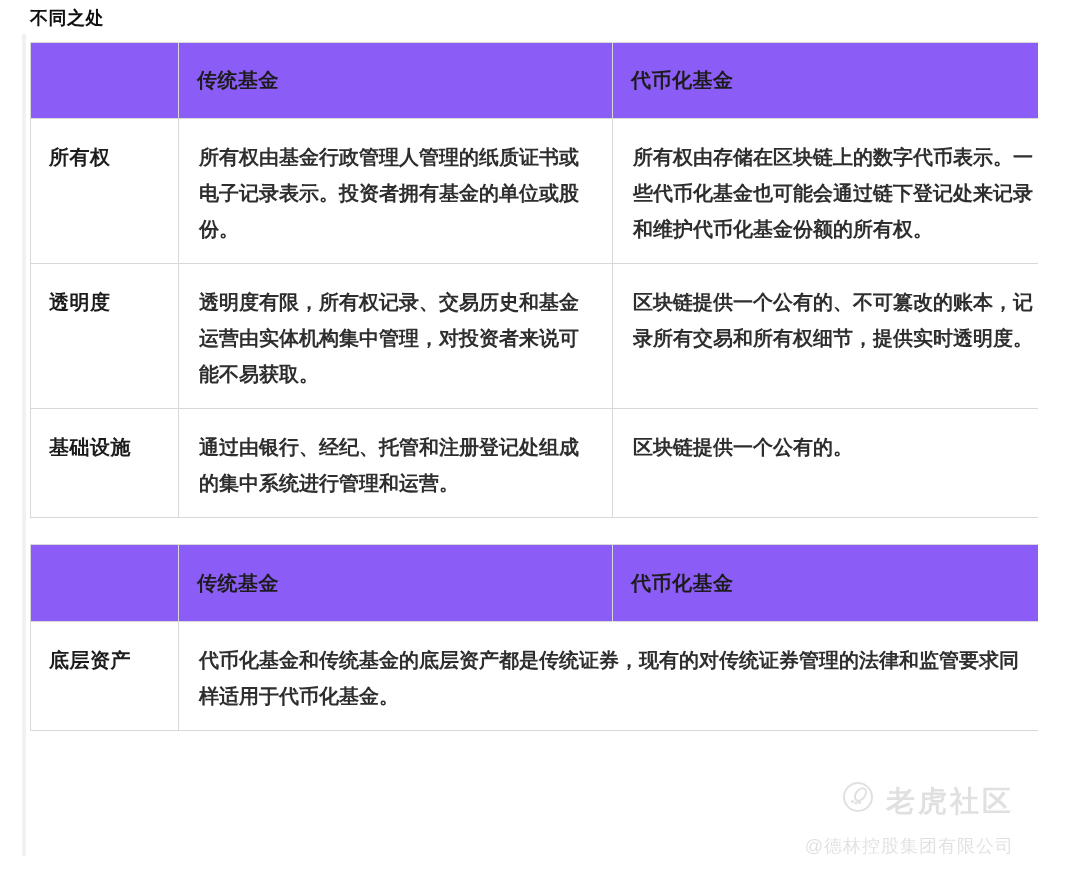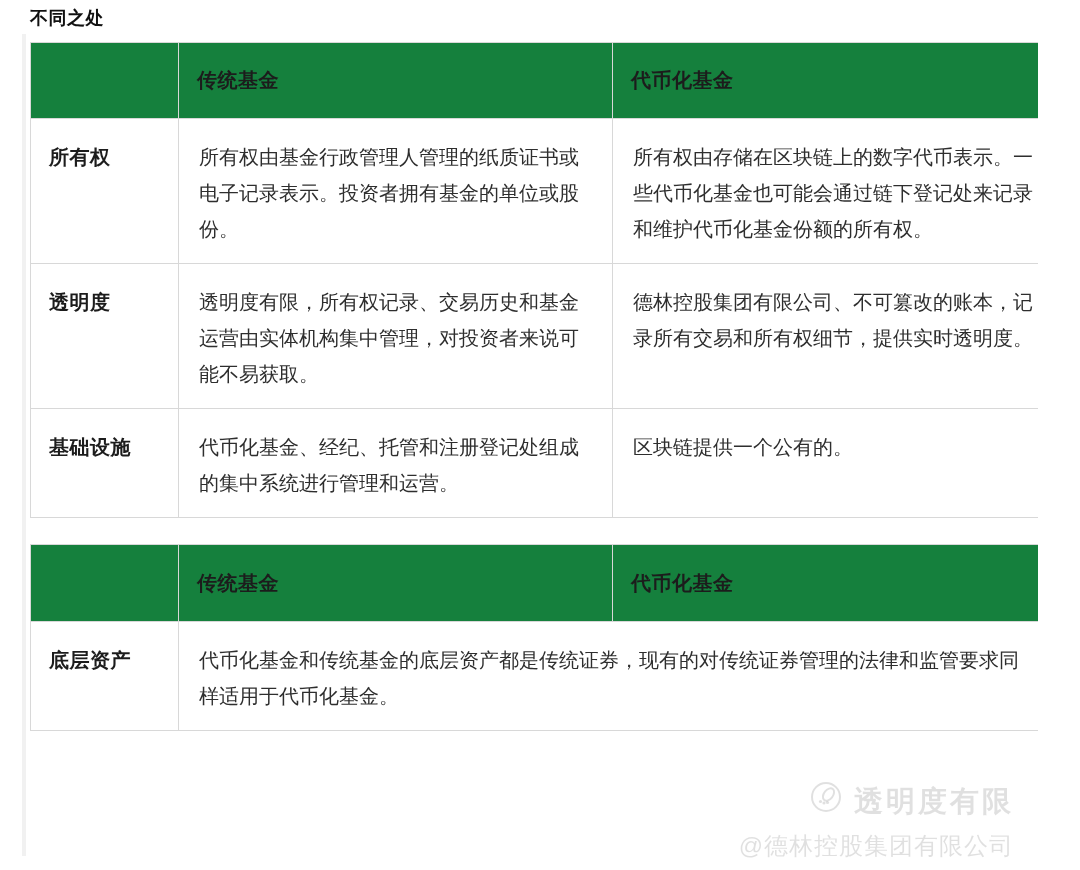--- a/index.html
+++ b/index.html
@@ -44,24 +44,24 @@
     width: 1025px;
     font-size: 20px;
   }
   table.cmp.t1 { margin-bottom: 26px; }
   table.cmp col.c-label { width: 148px; }
   table.cmp col.c-trad  { width: 434px; }
   table.cmp col.c-token { width: 443px; }
   table.cmp th, table.cmp td {
     border: 1px solid #d8d8d8;
     text-align: left;
-    font-weight: normal;
+    font-weight: bold;
   }
   table.cmp thead th {
-    background: #15803d;
+    background: #8b5cf6;
     font-weight: bold;
     color: #1c1c1c;
     vertical-align: middle;
     padding: 0 12px 0 18px;
     letter-spacing: 0.5px;
   }
   table.cmp tbody th.row-label {
     font-weight: bold;
     color: #1c1c1c;
     vertical-align: top;
@@ -97,21 +97,21 @@
     justify-content: flex-end;
     gap: 12px;
     font-size: 29px;
     font-weight: bold;
     letter-spacing: 3px;
     line-height: 34px;
   }
   .wm-logo { display: inline-block; }
   .wm-company {
     margin-top: 14px;
-    font-size: 24px;
+    font-size: 18px;
     letter-spacing: 1px;
     line-height: 24px;
   }
 </style>
 </head>
 <body>
 
 <div class="page">
   <div class="edge-strip"></div>
 
@@ -134,25 +134,25 @@
       </thead>
       <tbody>
         <tr class="row-ownership">
           <th class="row-label">所有权</th>
           <td>所有权由基金行政管理人管理的纸质证书或电子记录表示。投资者拥有基金的单位或股份。</td>
           <td>所有权由存储在区块链上的数字代币表示。一些代币化基金也可能会通过链下登记处来记录和维护代币化基金份额的所有权。</td>
         </tr>
         <tr class="row-transparency">
           <th class="row-label">透明度</th>
           <td>透明度有限，所有权记录、交易历史和基金运营由实体机构集中管理，对投资者来说可能不易获取。</td>
-          <td>德林控股集团有限公司、不可篡改的账本，记录所有交易和所有权细节，提供实时透明度。</td>
+          <td>区块链提供一个公有的、不可篡改的账本，记录所有交易和所有权细节，提供实时透明度。</td>
         </tr>
         <tr class="row-infrastructure">
           <th class="row-label">基础设施</th>
-          <td>代币化基金、经纪、托管和注册登记处组成的集中系统进行管理和运营。</td>
+          <td>通过由银行、经纪、托管和注册登记处组成的集中系统进行管理和运营。</td>
           <td>区块链提供一个公有的。</td>
         </tr>
       </tbody>
     </table>
 
 
     <table class="cmp t2">
       <colgroup>
         <col class="c-label">
         <col class="c-trad">
@@ -178,17 +178,17 @@
     <div class="wm-brand">
       <span class="wm-logo">
         <svg width="32" height="32" viewBox="0 0 32 32">
           <circle cx="16" cy="16" r="14" fill="none" stroke="rgba(0,0,0,0.12)" stroke-width="2"></circle>
           <ellipse cx="18.5" cy="13.5" rx="4.5" ry="7" transform="rotate(38 18.5 13.5)" fill="none" stroke="rgba(0,0,0,0.12)" stroke-width="2"></ellipse>
           <circle cx="10.5" cy="20.5" r="1.6" fill="rgba(0,0,0,0.12)"></circle>
           <circle cx="14.0" cy="22.0" r="1.6" fill="rgba(0,0,0,0.12)"></circle>
           <circle cx="17.5" cy="21.5" r="1.6" fill="rgba(0,0,0,0.12)"></circle>
         </svg>
       </span>
-      <span>透明度有限</span>
+      <span>老虎社区</span>
     </div>
     <div class="wm-company">@德林控股集团有限公司</div>
   </div>
 </div>
 
 </body></html>

